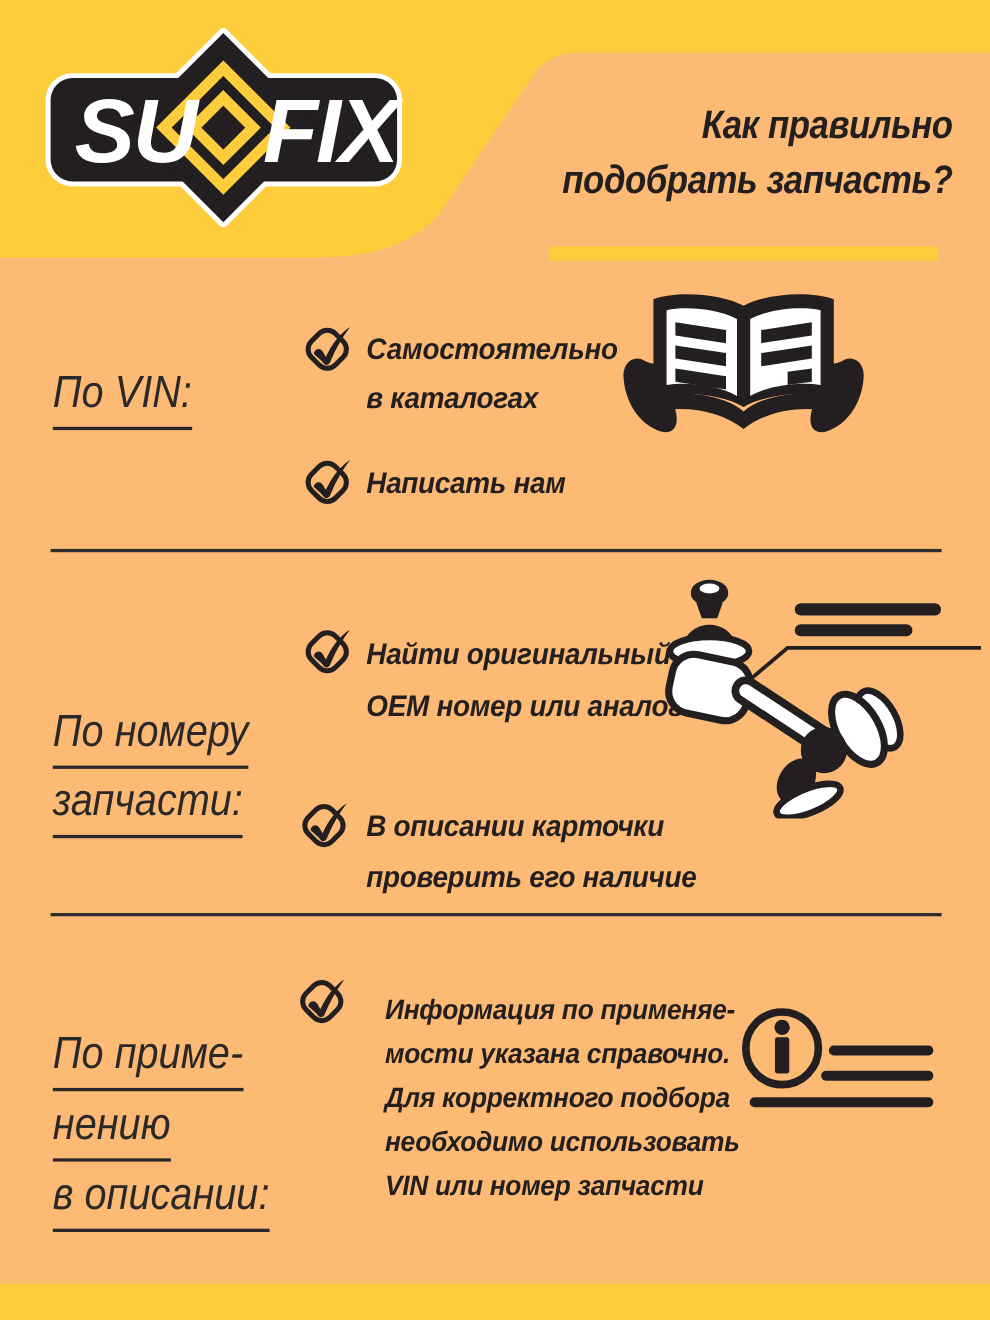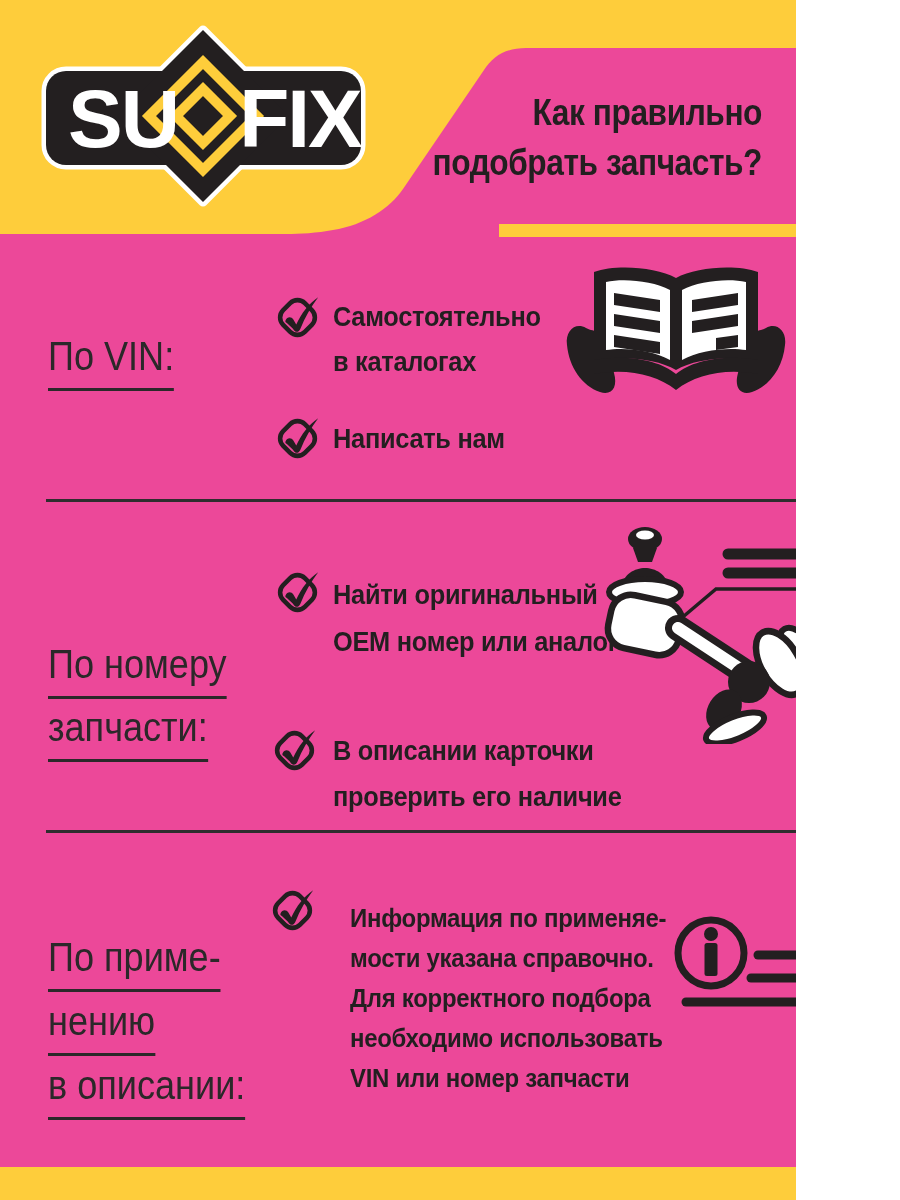--- a/index.html
+++ b/index.html
@@ -1,20 +1,21 @@
 <!DOCTYPE html>
 <html style="--yellow: #FECD3B; --ink: #231F20;"><head>
 <meta charset="utf-8">
 <style>
   :root{ --yellow:#FECD3B; --ink:#231F20; --rule:#2F2D2E; }
   html,body{margin:0;padding:0;background:#fff;}
   #canvas{
-    position:relative; width:796px; height:1200px; overflow:hidden;
-    background:#ec4899; font-family:"Liberation Sans","DejaVu Sans",sans-serif;
+    position:relative; width:900px; height:1200px; overflow:hidden;
+    background:#fdba74; font-family:"Liberation Sans","DejaVu Sans",sans-serif;
     color:var(--ink);
+    font-style:italic;
   }
   .abs{position:absolute;}
   svg{display:block; color:var(--ink);}
 
   
   .header-svg{left:0;top:0;}
   .title{
     top:88px; right:34px; width:560px; text-align:right;
     font-weight:bold; font-size:36px; line-height:50px; color:var(--ink);
     letter-spacing:-0.5px;

